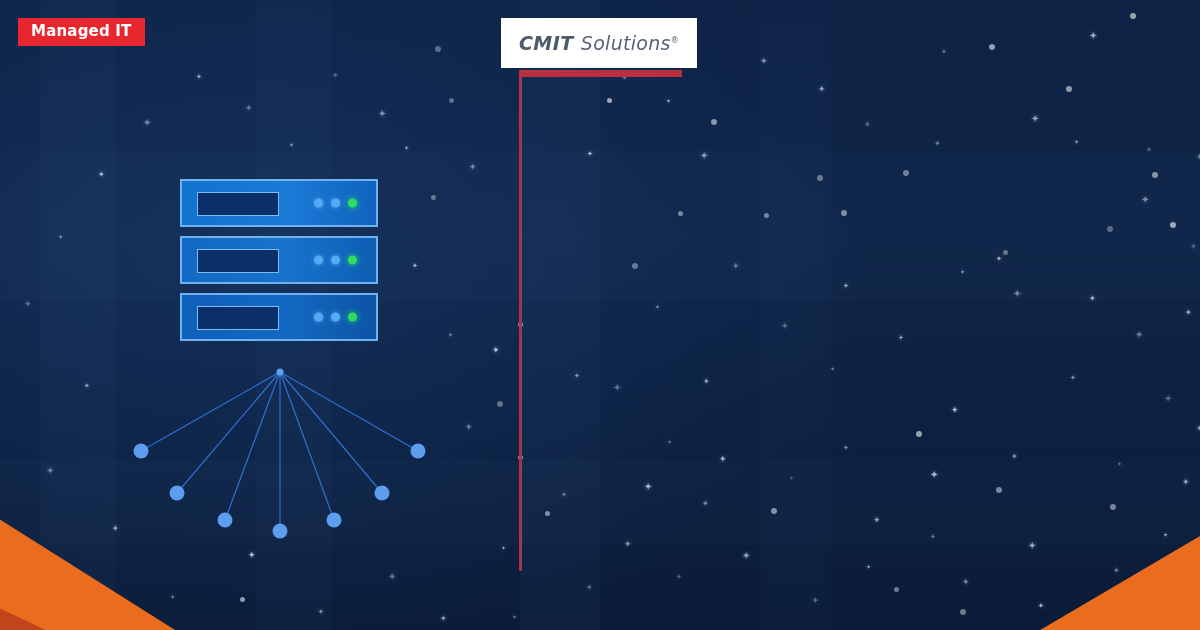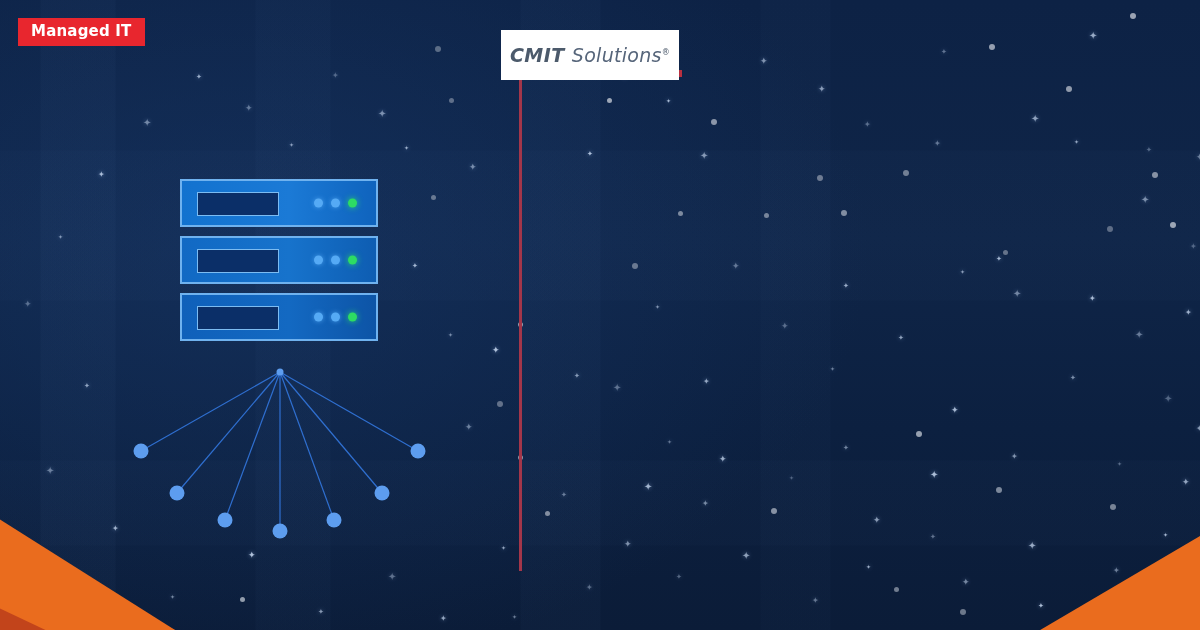--- a/index.html
+++ b/index.html
@@ -109,22 +109,22 @@
     font-weight: bold;
     font-size: 15px;
     letter-spacing: 0.2px;
     padding: 6px 13px 7px 13px;
     line-height: 1;
   }
 
   
   .logo-card {
     position: absolute;
-    left: 501px; top: 30px;
-    width: 178px; height: 50px;
+    left: 501px; top: 18px;
+    width: 196px; height: 50px;
     background: #ffffff;
     display: flex;
     align-items: center;
     justify-content: center;
     text-align: center;
   }
   .logo-text {
     font-family: "DejaVu Sans", "Liberation Sans", sans-serif;
     font-style: italic;
     font-size: 19px;

